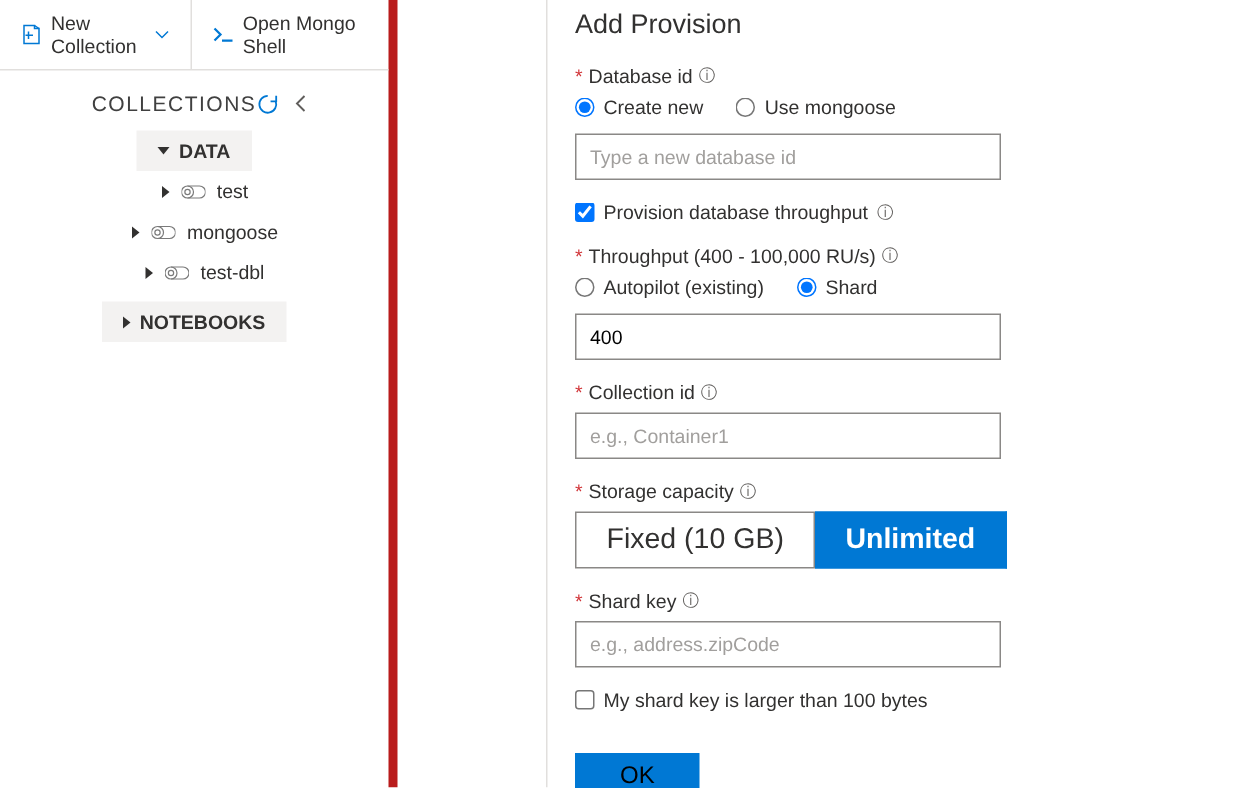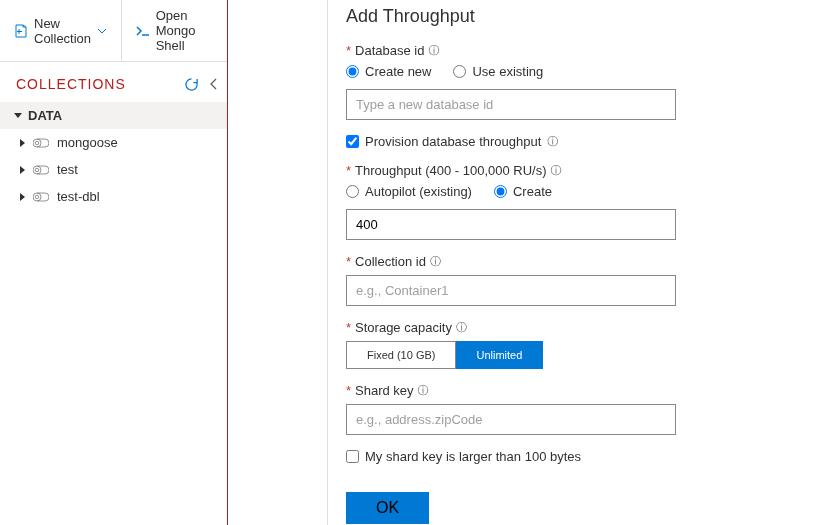--- a/index.html
+++ b/index.html
@@ -1,48 +1,48 @@
 <!DOCTYPE html>
 <html><head>
   <meta charset="utf-8">
   <style>
     * { box-sizing: border-box; margin: 0; padding: 0; }
     body { font-family: "Segoe UI", -apple-system, sans-serif; font-size: 13px; color: #323130; background: #fff; width: 833px; height: 525px; overflow: hidden; }
     .layout { display: flex; height: 100%; }
-    .left { width: 228px; border-right: 1px solid #b91c1c; display: flex; flex-direction: column; }
+    .left { width: 265px; border-right: 6px solid #b91c1c; display: flex; flex-direction: column; align-items: center; }
     .mid { width: 100px; border-right: 1px solid #e1dfdd; }
     .right { flex: 1; padding: 4px 18px 18px 18px; overflow-y: auto; }
 
     .toolbar { display: flex; border-bottom: 1px solid #e1dfdd; }
     .tb-btn { display: flex; align-items: center; gap: 6px; padding: 8px 14px; color: #323130; cursor: pointer; }
     .tb-btn .ic { color: #0078d4; }
     .tb-sep { width: 1px; background: #e1dfdd; }
 
-    .sec-head { display: flex; justify-content: space-between; align-items: center; padding: 14px 8px 10px 16px; letter-spacing: 1px; color: #b91c1c; font-size: 14px; }
+    .sec-head { display: flex; justify-content: space-between; align-items: center; padding: 14px 8px 10px 16px; letter-spacing: 1px; color: #404040; font-size: 14px; }
     .sec-head .sec-act { display: flex; align-items: center; gap: 10px; }
 
     .group-head { background: #f3f2f1; padding: 6px 14px; display: flex; align-items: center; gap: 6px; font-weight: 600; cursor: pointer; }
     .tree-item { display: flex; align-items: center; gap: 8px; padding: 6px 6px 6px 20px; cursor: pointer; }
     .tri { width: 0; height: 0; border-top: 4px solid transparent; border-bottom: 4px solid transparent; border-left: 5px solid #323130; }
     .tri.down { border-left: 4px solid transparent; border-right: 4px solid transparent; border-top: 5px solid #323130; border-bottom: none; width: 0; height: 0; }
     .db-ic { color: #5b5b5b; }
 
     .panel-title { font-size: 18px; font-weight: 400; margin-bottom: 16px; margin-top: 2px; }
     .fld { margin-bottom: 14px; }
     .fld label.lbl { display: flex; align-items: center; gap: 4px; font-size: 13px; margin-bottom: 6px; }
     .req { color: #d13438; }
     .info { color: #605e5c; font-size: 11px; cursor: default; }
     .radio-row, .check-row { display: flex; align-items: center; gap: 22px; margin-bottom: 10px; }
     .radio-opt, .check-opt { display: flex; align-items: center; gap: 6px; cursor: pointer; }
-    input[type=text] { width: 330px; padding: 7px 9px; border: 1px solid #8a8886; font-size: 13px; font-family: inherit; }
+    input[type=text] { width: 284px; padding: 7px 9px; border: 1px solid #8a8886; font-size: 13px; font-family: inherit; }
     input[type=text]::placeholder { color: #a19f9d; }
 
     .seg { display: flex; margin-top: 6px; }
-    .seg > div { padding: 7px 20px; border: 1px solid #8a8886; cursor: pointer; font-size: 11px; }
-    .seg > div + div { border-left: none; }
+    .seg > div { padding: 7px 20px; border: 1px solid #8a8886; cursor: pointer; font-size: 19px; }
+    .seg > div + div { border-left: none; font-weight: bold; }
     .seg .sel { background: #0078d4; color: #fff; border-color: #0078d4; }
 
     .ok-btn { background: #0078d4; color: #000000; border: none; padding: 7px 30px; font-size: 16px; cursor: pointer; margin-top: 14px; }
 
     svg { display: block; }
   </style>
 </head>
 <body>
 
 <div class="layout">
@@ -98,66 +98,70 @@
 
     <div class="tree-item">
       <span class="tri"></span>
       <span class="db-ic">
         <svg width="16" height="12" viewBox="0 0 20 14">
             <circle cx="5" cy="7" r="5" fill="none" stroke="#7a7a7a" stroke-width="1"></circle>
             <circle cx="5" cy="7" r="2.2" fill="none" stroke="#7a7a7a" stroke-width="1"></circle>
             <path d="M5 2h10a5 5 0 0 1 0 10H5" fill="none" stroke="#7a7a7a" stroke-width="1"></path>
           </svg>
       </span>
-      <span>mongoose</span>
+      <span>test</span>
     </div>
     <div class="tree-item">
       <span class="tri"></span>
       <span class="db-ic">
         <svg width="16" height="12" viewBox="0 0 20 14">
             <circle cx="5" cy="7" r="5" fill="none" stroke="#7a7a7a" stroke-width="1"></circle>
             <circle cx="5" cy="7" r="2.2" fill="none" stroke="#7a7a7a" stroke-width="1"></circle>
             <path d="M5 2h10a5 5 0 0 1 0 10H5" fill="none" stroke="#7a7a7a" stroke-width="1"></path>
           </svg>
       </span>
-      <span>test</span>
+      <span>mongoose</span>
     </div>
     <div class="tree-item">
       <span class="tri"></span>
       <span class="db-ic">
         <svg width="16" height="12" viewBox="0 0 20 14">
             <circle cx="5" cy="7" r="5" fill="none" stroke="#7a7a7a" stroke-width="1"></circle>
             <circle cx="5" cy="7" r="2.2" fill="none" stroke="#7a7a7a" stroke-width="1"></circle>
             <path d="M5 2h10a5 5 0 0 1 0 10H5" fill="none" stroke="#7a7a7a" stroke-width="1"></path>
           </svg>
       </span>
       <span>test-dbl</span>
     </div>
 
+    <div class="group-head" style="margin-top:6px;">
+      <span class="tri"></span>
+      <span>NOTEBOOKS</span>
+    </div>
   </div>
 
   <div class="mid"></div>
 
   <div class="right">
-    <div class="panel-title">Add Throughput</div>
+    <div class="panel-title">Add Provision</div>
 
     <div class="fld">
       <label class="lbl">
         <span class="req">*</span>
         <span>Database id</span>
         <span class="info">ⓘ</span>
       </label>
       <div class="radio-row">
         <label class="radio-opt">
           <input type="radio" name="dbmode" checked="" style="">
           <span>Create new</span>
         </label>
         <label class="radio-opt">
           <input type="radio" name="dbmode" style="">
-          <span>Use existing</span>
+          <span>Use mongoose</span>
         </label>
       </div>
       <input type="text" placeholder="Type a new database id" style="">
     </div>
 
     <div class="fld">
       <label class="check-opt">
         <input type="checkbox" checked="" style="">
         <span>Provision database throughput</span>
         <span class="info">ⓘ</span>
@@ -170,21 +174,21 @@
         <span>Throughput (400 - 100,000 RU/s)</span>
         <span class="info">ⓘ</span>
       </label>
       <div class="radio-row">
         <label class="radio-opt">
           <input type="radio" name="tmode" style="">
           <span>Autopilot (existing)</span>
         </label>
         <label class="radio-opt">
           <input type="radio" name="tmode" checked="" style="">
-          <span>Create</span>
+          <span>Shard</span>
         </label>
       </div>
       <input type="text" value="400" style="">
     </div>
 
     <div class="fld">
       <label class="lbl">
         <span class="req">*</span>
         <span>Collection id</span>
         <span class="info">ⓘ</span>

